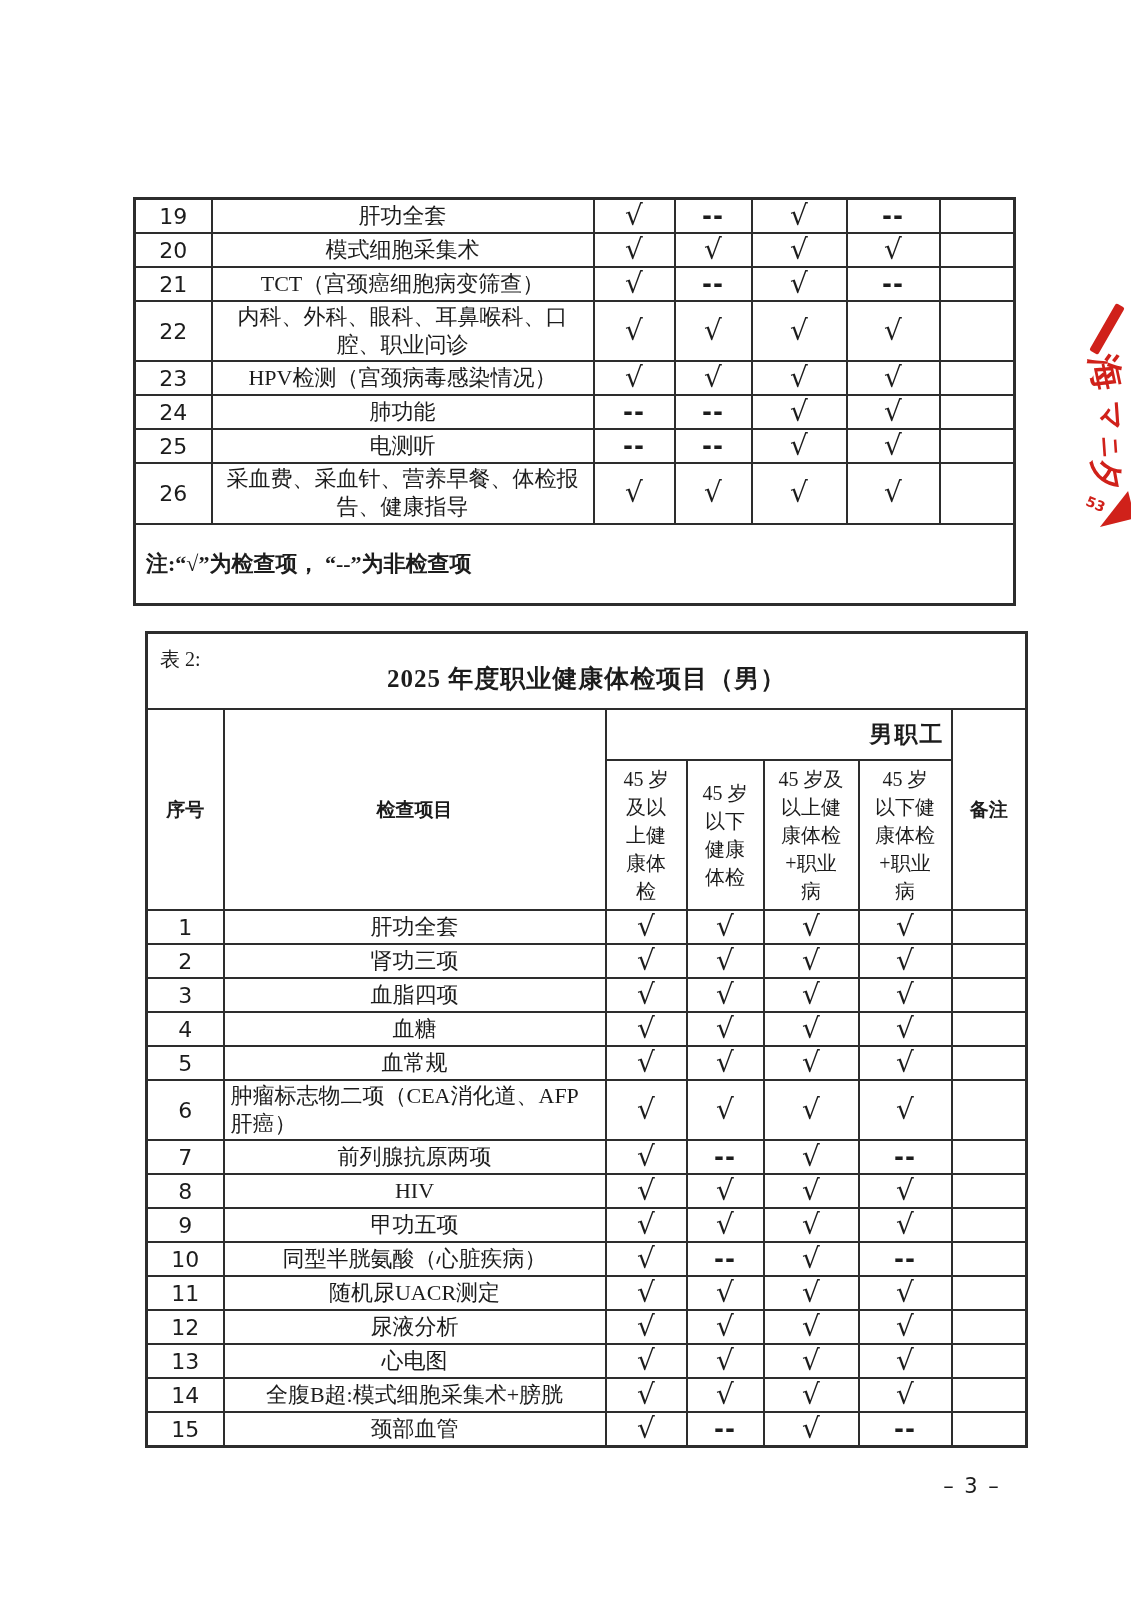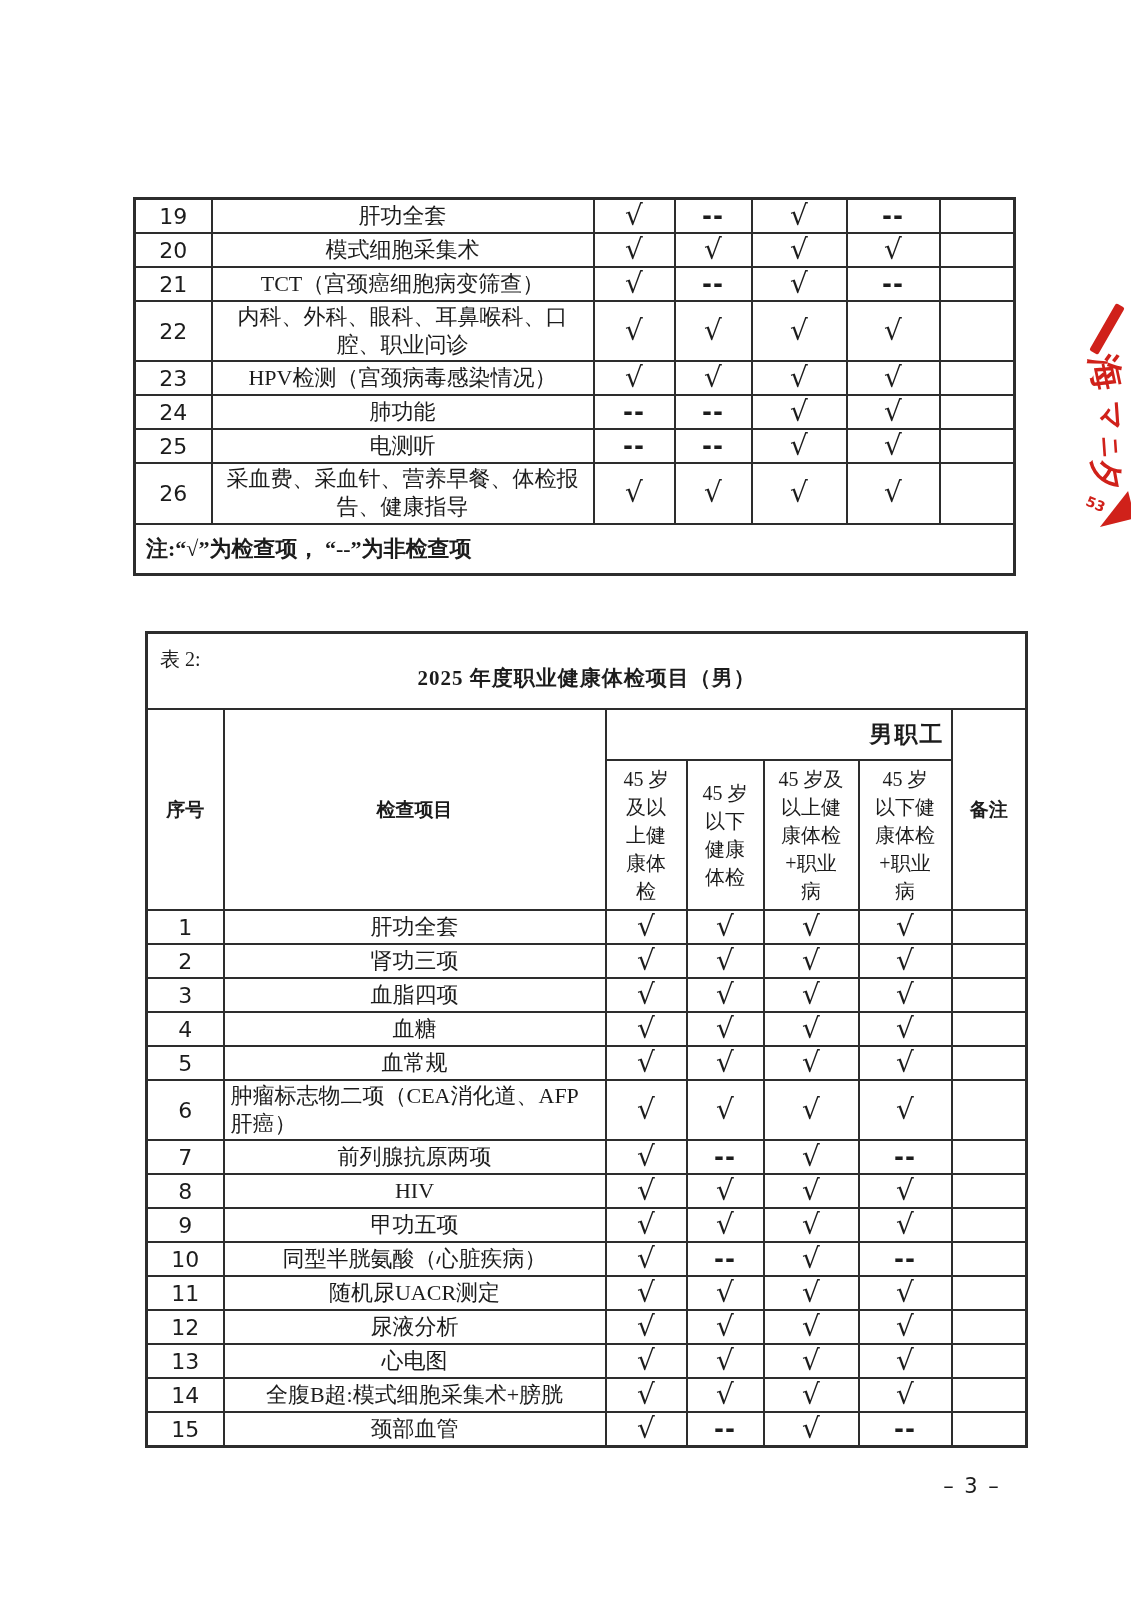--- a/index.html
+++ b/index.html
@@ -20,30 +20,30 @@
   #table2 { position:absolute; left:145px; top:631px; }
 
   td.no   { font-family:"DejaVu Sans", sans-serif; font-size:22px; height:30px; }
   td.item { font-size:22px; line-height:1.28; }
   td.mark { font-family:"DejaVu Sans", sans-serif; font-size:28px; line-height:1; }
   td.mark.dash { font-size:24px; font-weight:600; letter-spacing:1px; }
   td.remark { font-size:20px; }
 
   tr.note-row td {
     text-align:left; font-size:22px; font-weight:bold;
-    padding:5px 10px; height:38px;
+    padding:20px 10px; height:38px;
   }
 
   
   td.title-cell { height:74px; position:relative; padding:0; }
   .tbl-label {
     position:absolute; left:12px; top:12px; font-size:20px; text-align:left;
   }
   .tbl-title {
-    margin-top:14px; font-size:21px; font-weight:bold; letter-spacing:1px;
+    margin-top:14px; font-size:25px; font-weight:bold; letter-spacing:1px;
   }
 
   tr.hdr-a td { height:47px; }
   td.group-cell { font-size:23px; font-weight:bold; letter-spacing:2px;text-align:right; }
   td.colhdr { font-size:19px; font-weight:bold; }
   tr.hdr-b td.agehdr {
     height:138px; font-size:20px; line-height:1.4;
     white-space:pre-line; padding:4px 2px; font-weight:normal;
   }
 

